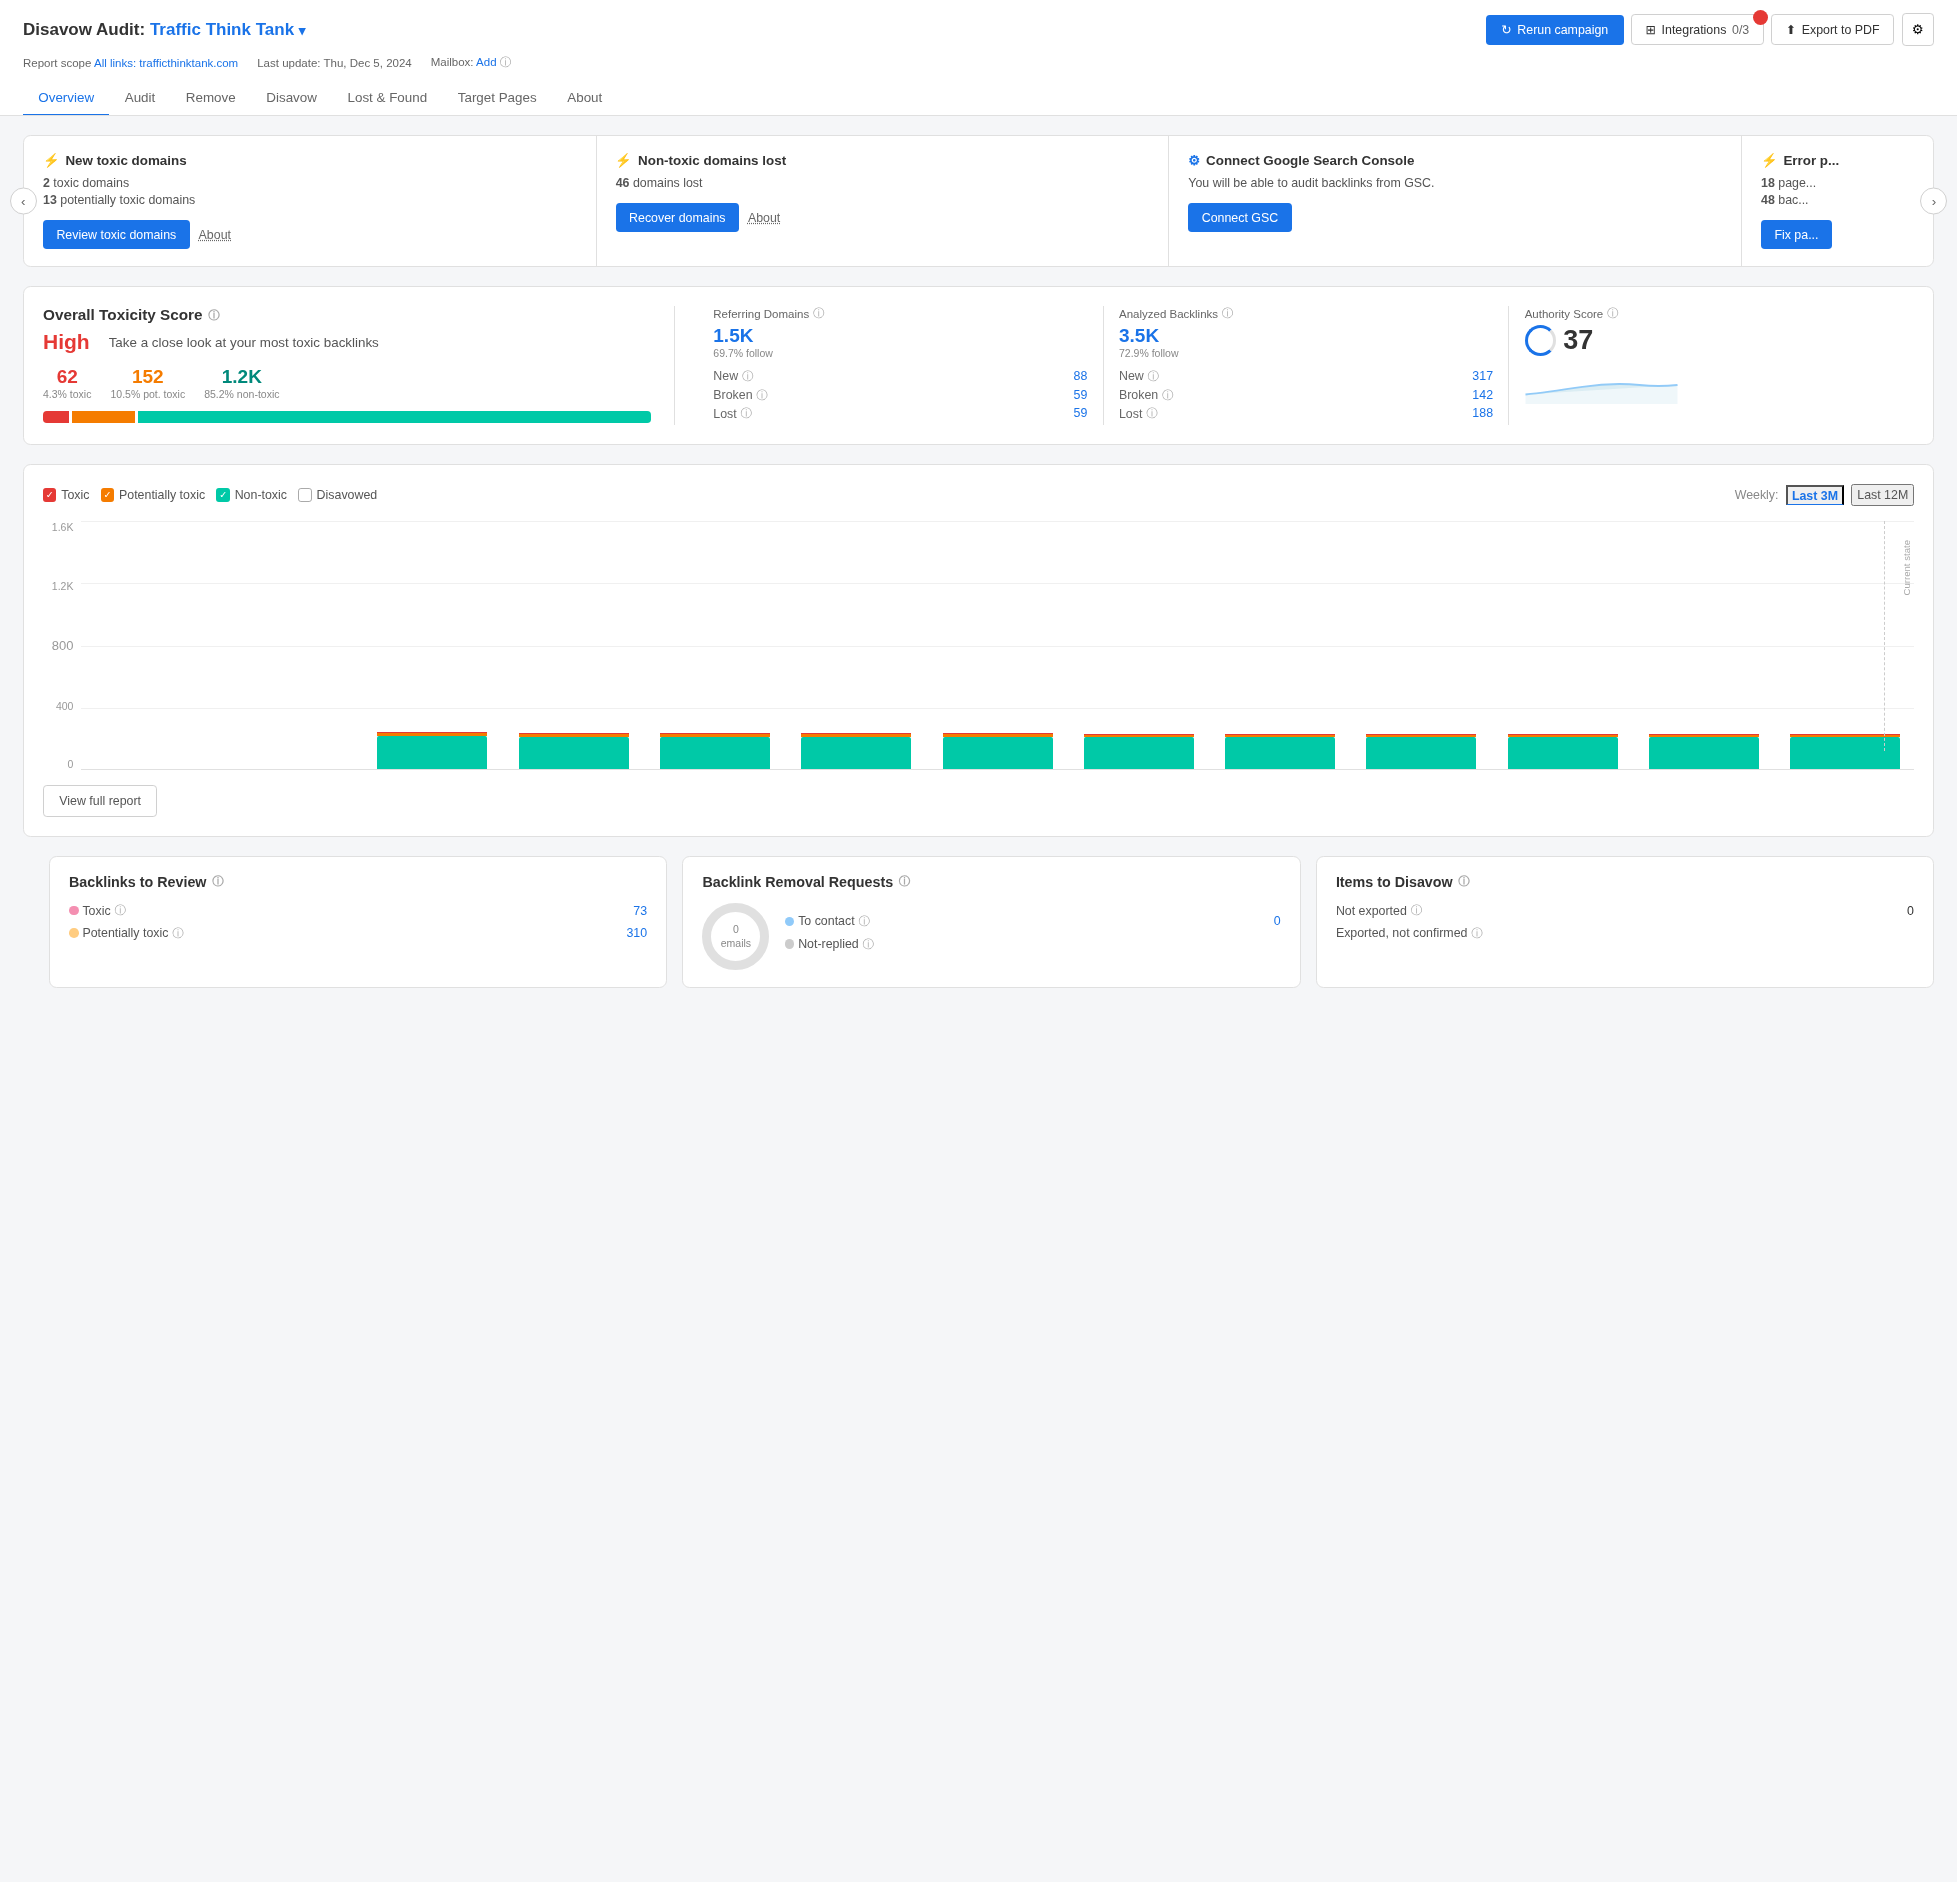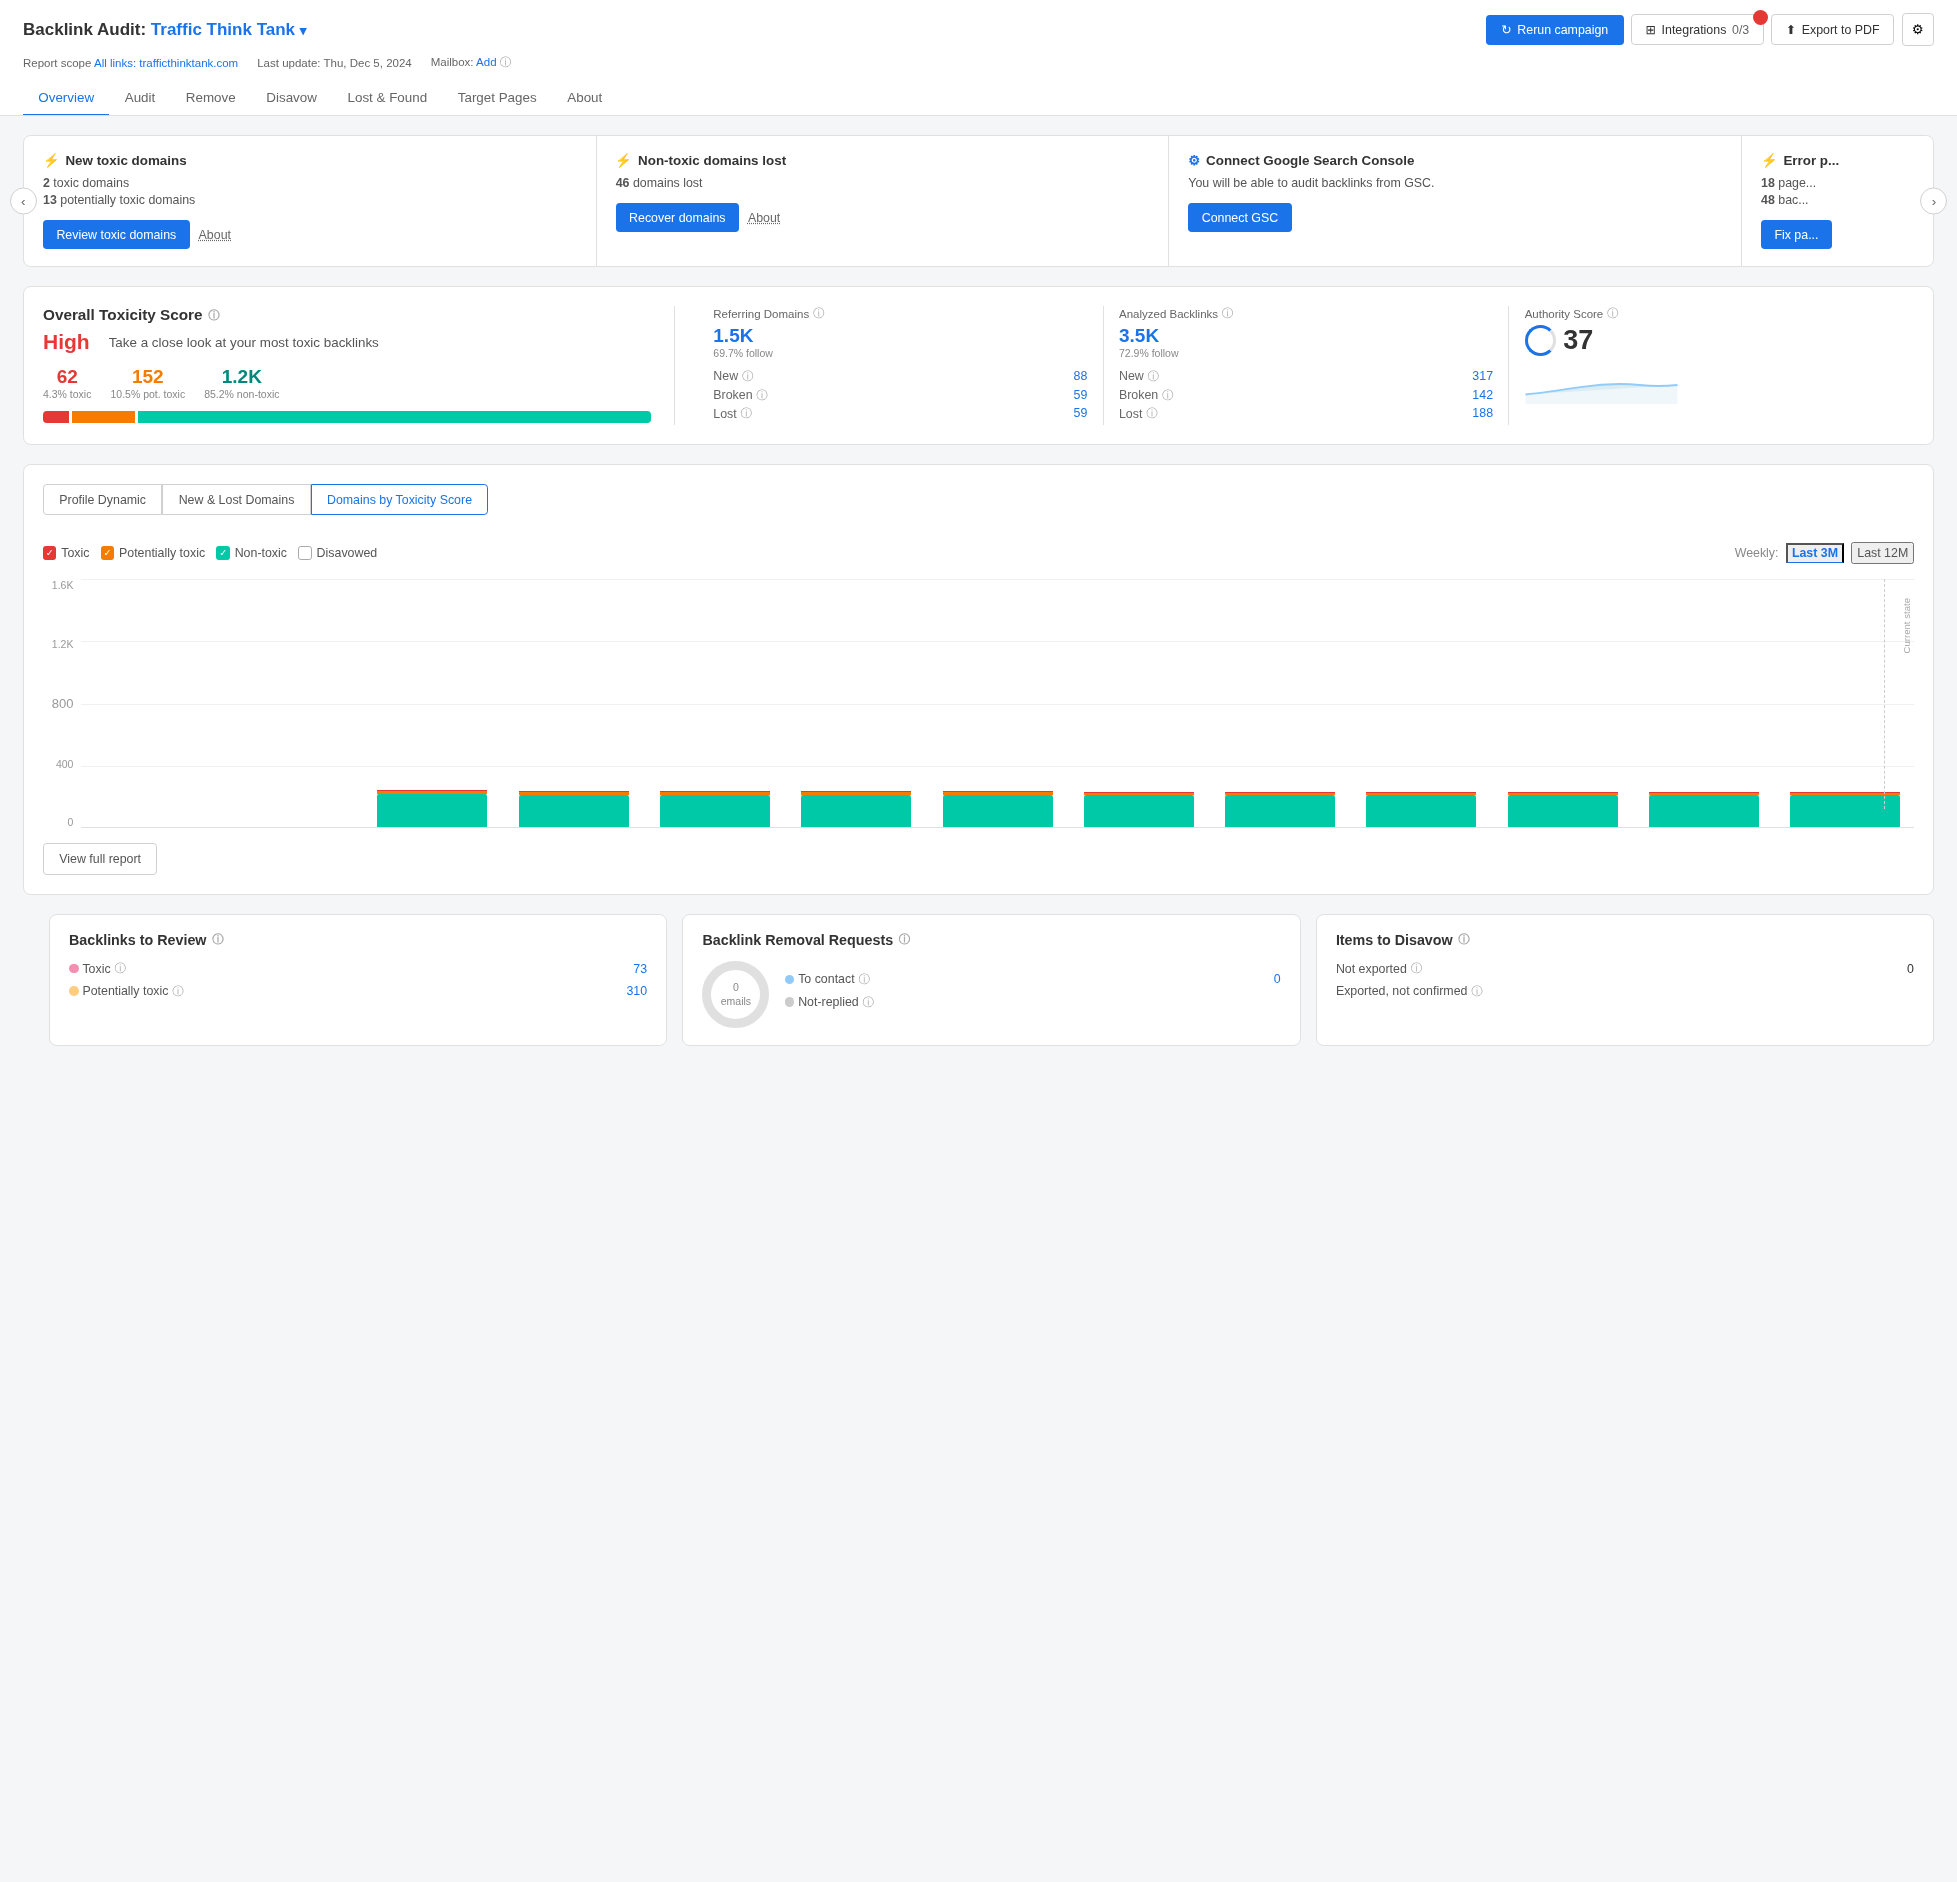--- a/index.html
+++ b/index.html
@@ -100,21 +100,21 @@
     .donut { width: 67px; height: 67px; border-radius: 50%; border: 9.6px solid #e0e0e0; display: flex; align-items: center; justify-content: center; font-size: 10.5px; color: #888; position: relative; }
     .donut-text { font-size: 10.5px; color: #888; text-align: center; line-height: 1.3; }
     .info-icon { font-size: 11.5px; color: #aaa; cursor: pointer; }
   </style>
 </head>
 <body>
 
 <div class="header">
   <div class="header-top">
     <div style="font-size:17px;font-weight:600;">
-      <span style="color:#333;">Backlink Audit:</span>
+      <span style="color:#333;">Disavow Audit:</span>
       <span style="color:#1a73e8;cursor:pointer;">Traffic Think Tank</span>
       <span style="color:#1a73e8;cursor:pointer;font-size:13.4px;"> ▾</span>
     </div>
     <div class="header-actions">
       <button class="btn-primary">
         <span>↻</span>
         <span>Rerun campaign</span>
       </button>
       <div class="badge-wrapper">
         <button class="btn-secondary">
@@ -303,27 +303,20 @@
           <svg width="153" height="38" viewBox="0 0 160 40">
             <path d="M0,30 C20,28 40,25 60,22 C80,19 100,18 120,20 C140,22 150,21 160,20" fill="rgba(173,216,230,0.3)" stroke="#90caf9" stroke-width="2"></path>
             <path d="M0,30 C20,28 40,25 60,22 C80,19 100,18 120,20 C140,22 150,21 160,20 L160,40 L0,40Z" fill="rgba(173,216,230,0.2)"></path>
           </svg>
         </div>
       </div>
     </div>
   </div>
 
   <div class="chart-section">
-    <div style="display:flex;align-items:center;justify-content:space-between;flex-wrap:wrap;gap:9.6px;margin-bottom:11.5px;">
-      <div class="chart-tabs">
-        <button class="chart-tab">Profile Dynamic</button>
-        <button class="chart-tab">New &amp; Lost Domains</button>
-        <button class="chart-tab active">Domains by Toxicity Score</button>
-      </div>
-    </div>
 
     <div style="display:flex;align-items:center;gap:3.8px;margin-bottom:15.3px;">
       <div class="legend-item">
         <div class="legend-check red">✓</div>
         <span>Toxic</span>
       </div>
       <div class="legend-item" style="margin-left:7.6px;">
         <div class="legend-check orange">✓</div>
         <span>Potentially toxic</span>
       </div>

